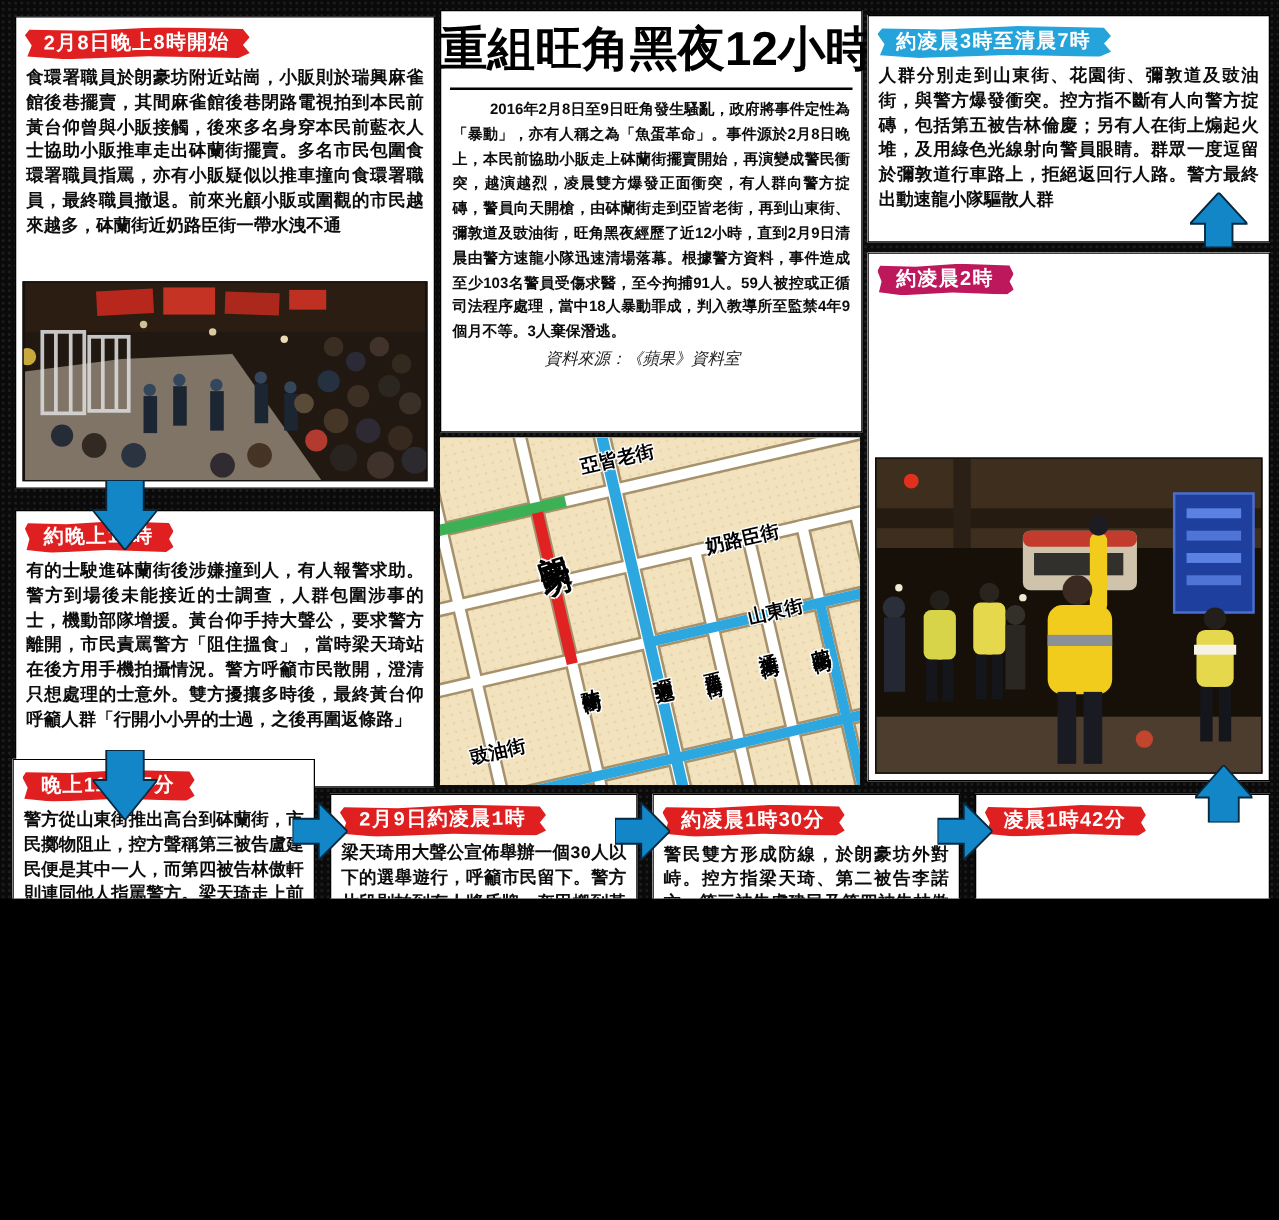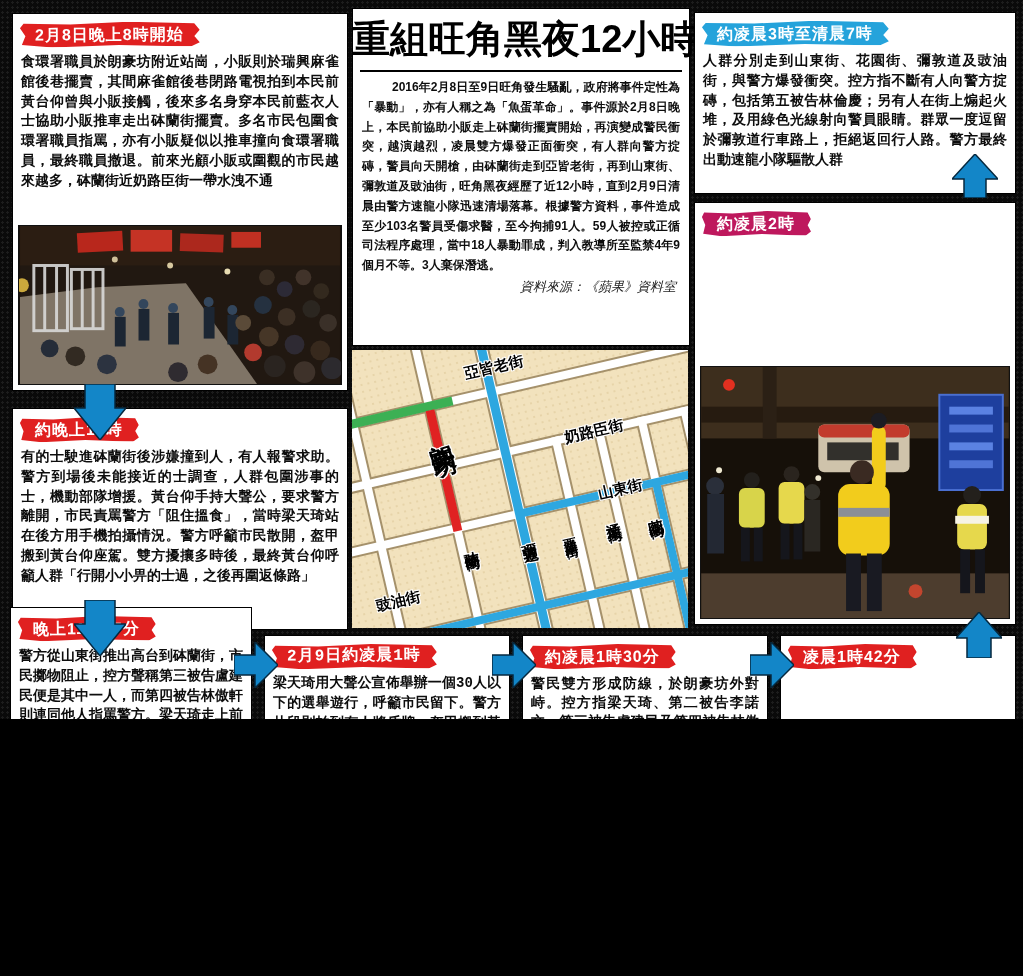--- a/index.html
+++ b/index.html
@@ -36,21 +36,21 @@
     font-weight:700; font-size:38px; letter-spacing:0px; color:#000;
     text-align:right; padding-top:6px; white-space:nowrap;
   }
   .title-rule { border-bottom:2px solid #000; margin:5px 8px 3px 8px; }
   .intro {
     font-weight:700; font-size:12px; line-height:19.8px; color:#0d0d0d;
     text-align:justify; padding:3px 10px 0 10px; text-indent:2.5em;
   }
   .source {
     font-family:Liberation Serif, serif; font-style:italic;
-    font-size:13px; color:#222; text-align:right; padding:2px 14px 0 0;
+    font-size:13px; color:#222; text-align:center; padding:2px 14px 0 0;
   }
   
   .mlab {
     position:absolute; font-weight:700; font-size:15px; color:#000;
     white-space:nowrap;
     text-shadow:-1px -1px 0 #fff, 1px -1px 0 #fff, -1px 1px 0 #fff, 1px 1px 0 #fff, 0 0 2px #fff;
   }
   .mlab.v { writing-mode:vertical-rl; text-orientation:upright; letter-spacing:2px; }
   .mlab.big { font-size:24px; letter-spacing:4px; }
   
@@ -207,21 +207,21 @@
           <circle cx="118" cy="112" r="3" fill="#f0ead2"></circle>
         <circle cx="216" cy="226" r="7" fill="#c2452e"></circle>
       </g>
     </svg>
   </section>
 
   <section class="panel" style="left:12px; top:408px; width:336px; height:222px;">
     <div class="banner red">
       <span>約晚上10時</span>
     </div>
-    <p class="body">有的士駛進砵蘭街後涉嫌撞到人，有人報警求助。警方到場後未能接近的士調查，人群包圍涉事的士，機動部隊增援。黃台仰手持大聲公，要求警方離開，市民責罵警方「阻住搵食」，當時梁天琦站在後方用手機拍攝情況。警方呼籲市民散開，盔甲搬到黃台仰座駕。雙方擾攘多時後，最終黃台仰呼籲人群「行開小小畀的士過，之後再圍返條路」</p>
+    <p class="body">有的士駛進砵蘭街後涉嫌撞到人，有人報警求助。警方到場後未能接近的士調查，人群包圍涉事的士，機動部隊增援。黃台仰手持大聲公，要求警方離開，市民責罵警方「阻住搵食」，當時梁天琦站在後方用手機拍攝情況。警方呼籲市民散開，澄清只想處理的士意外。雙方擾攘多時後，最終黃台仰呼籲人群「行開小小畀的士過，之後再圍返條路」</p>
   </section>
 
   <section class="panel" style="left:352px; top:350px; width:336px; height:278px; overflow:hidden;">
     <svg width="336" height="278" viewBox="0 0 336 278">
       <defs>
         <pattern id="blockdots" width="7" height="7" patternUnits="userSpaceOnUse">
           <rect width="7" height="7" fill="#f2e2bd"></rect>
           <circle cx="2" cy="2" r="0.9" fill="#e2cda0"></circle>
         </pattern>
       </defs>

